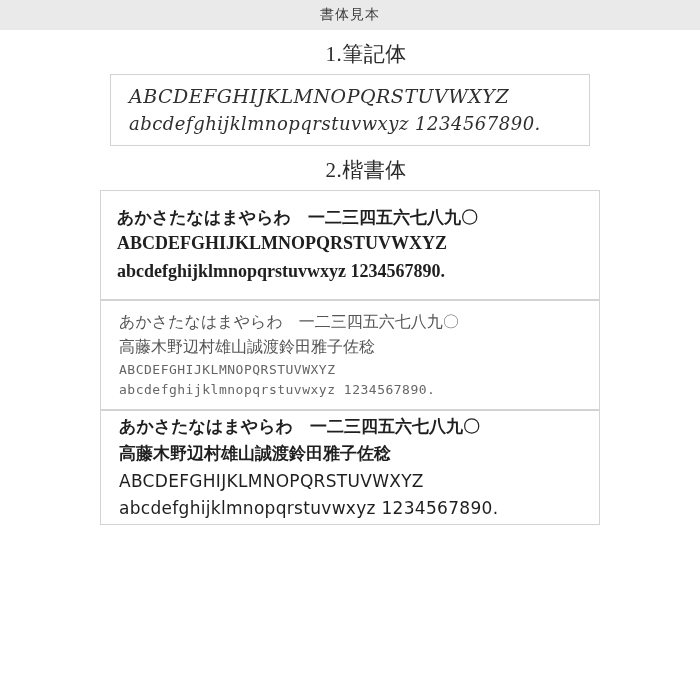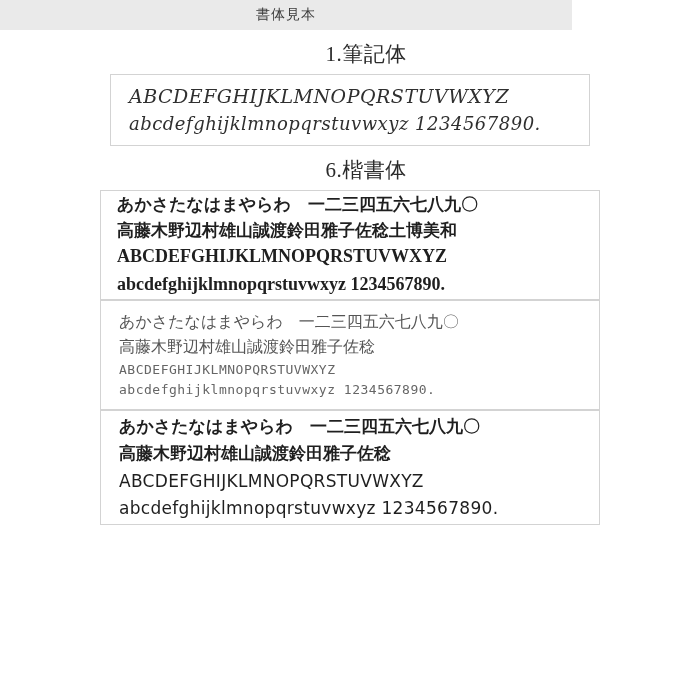--- a/index.html
+++ b/index.html
@@ -14,21 +14,21 @@
     color: #222222;
     overflow: hidden;
   }
   .page {
     width: 700px;
     height: 700px;
     position: relative;
     box-sizing: border-box;
   }
   .header-bar {
-    width: 572px;
+    width: 700px;
     height: 30px;
     background: #eaeaea;
     display: flex;
     align-items: center;
     justify-content: center;
   }
   .header-title {
     font-size: 14px;
     color: #3a3a3a;
     letter-spacing: 1px;
@@ -151,24 +151,23 @@
 
   <div class="section">
     <div class="section-title">1.筆記体</div>
     <div class="sample-box box1">
       <div class="line">ABCDEFGHIJKLMNOPQRSTUVWXYZ</div>
       <div class="line sub">abcdefghijklmnopqrstuvwxyz 1234567890.</div>
     </div>
   </div>
 
   <div class="section">
-    <div class="section-title">6.楷書体</div>
+    <div class="section-title">2.楷書体</div>
     <div class="sample-box box2">
       <div class="line">あかさたなはまやらわ　一二三四五六七八九〇</div>
-      <div class="line">高藤木野辺村雄山誠渡鈴田雅子佐稔土博美和</div>
       <div class="line latin">ABCDEFGHIJKLMNOPQRSTUVWXYZ</div>
       <div class="line latin-lower">abcdefghijklmnopqrstuvwxyz 1234567890.</div>
     </div>
   </div>
 
   <div class="section">
     <div class="sample-box box3">
       <div class="line">あかさたなはまやらわ　一二三四五六七八九〇</div>
       <div class="line">高藤木野辺村雄山誠渡鈴田雅子佐稔</div>
       <div class="line small">ABCDEFGHIJKLMNOPQRSTUVWXYZ</div>

